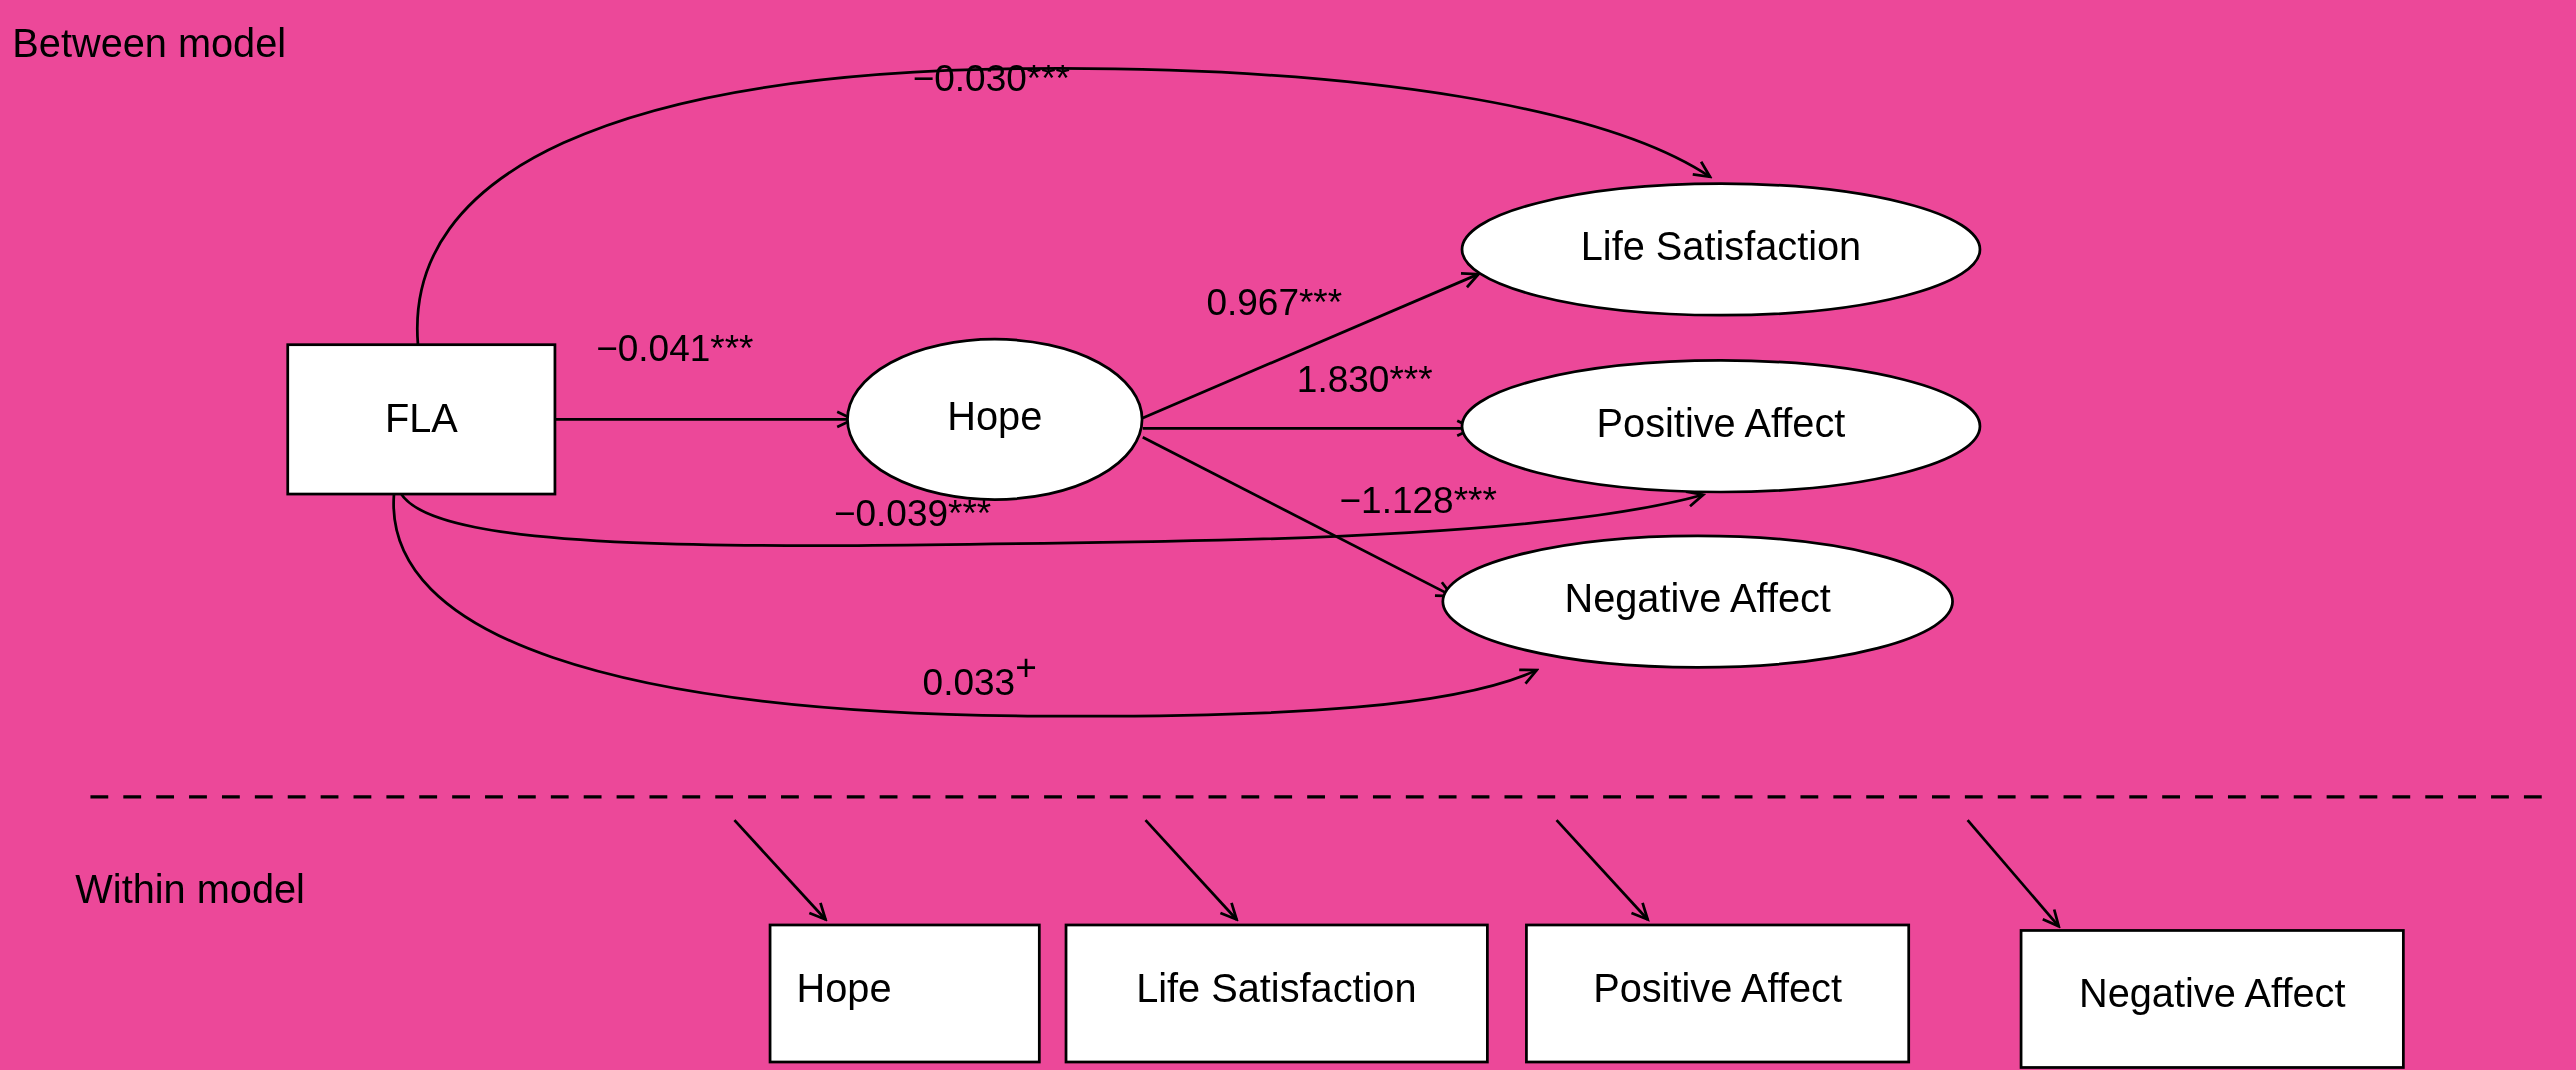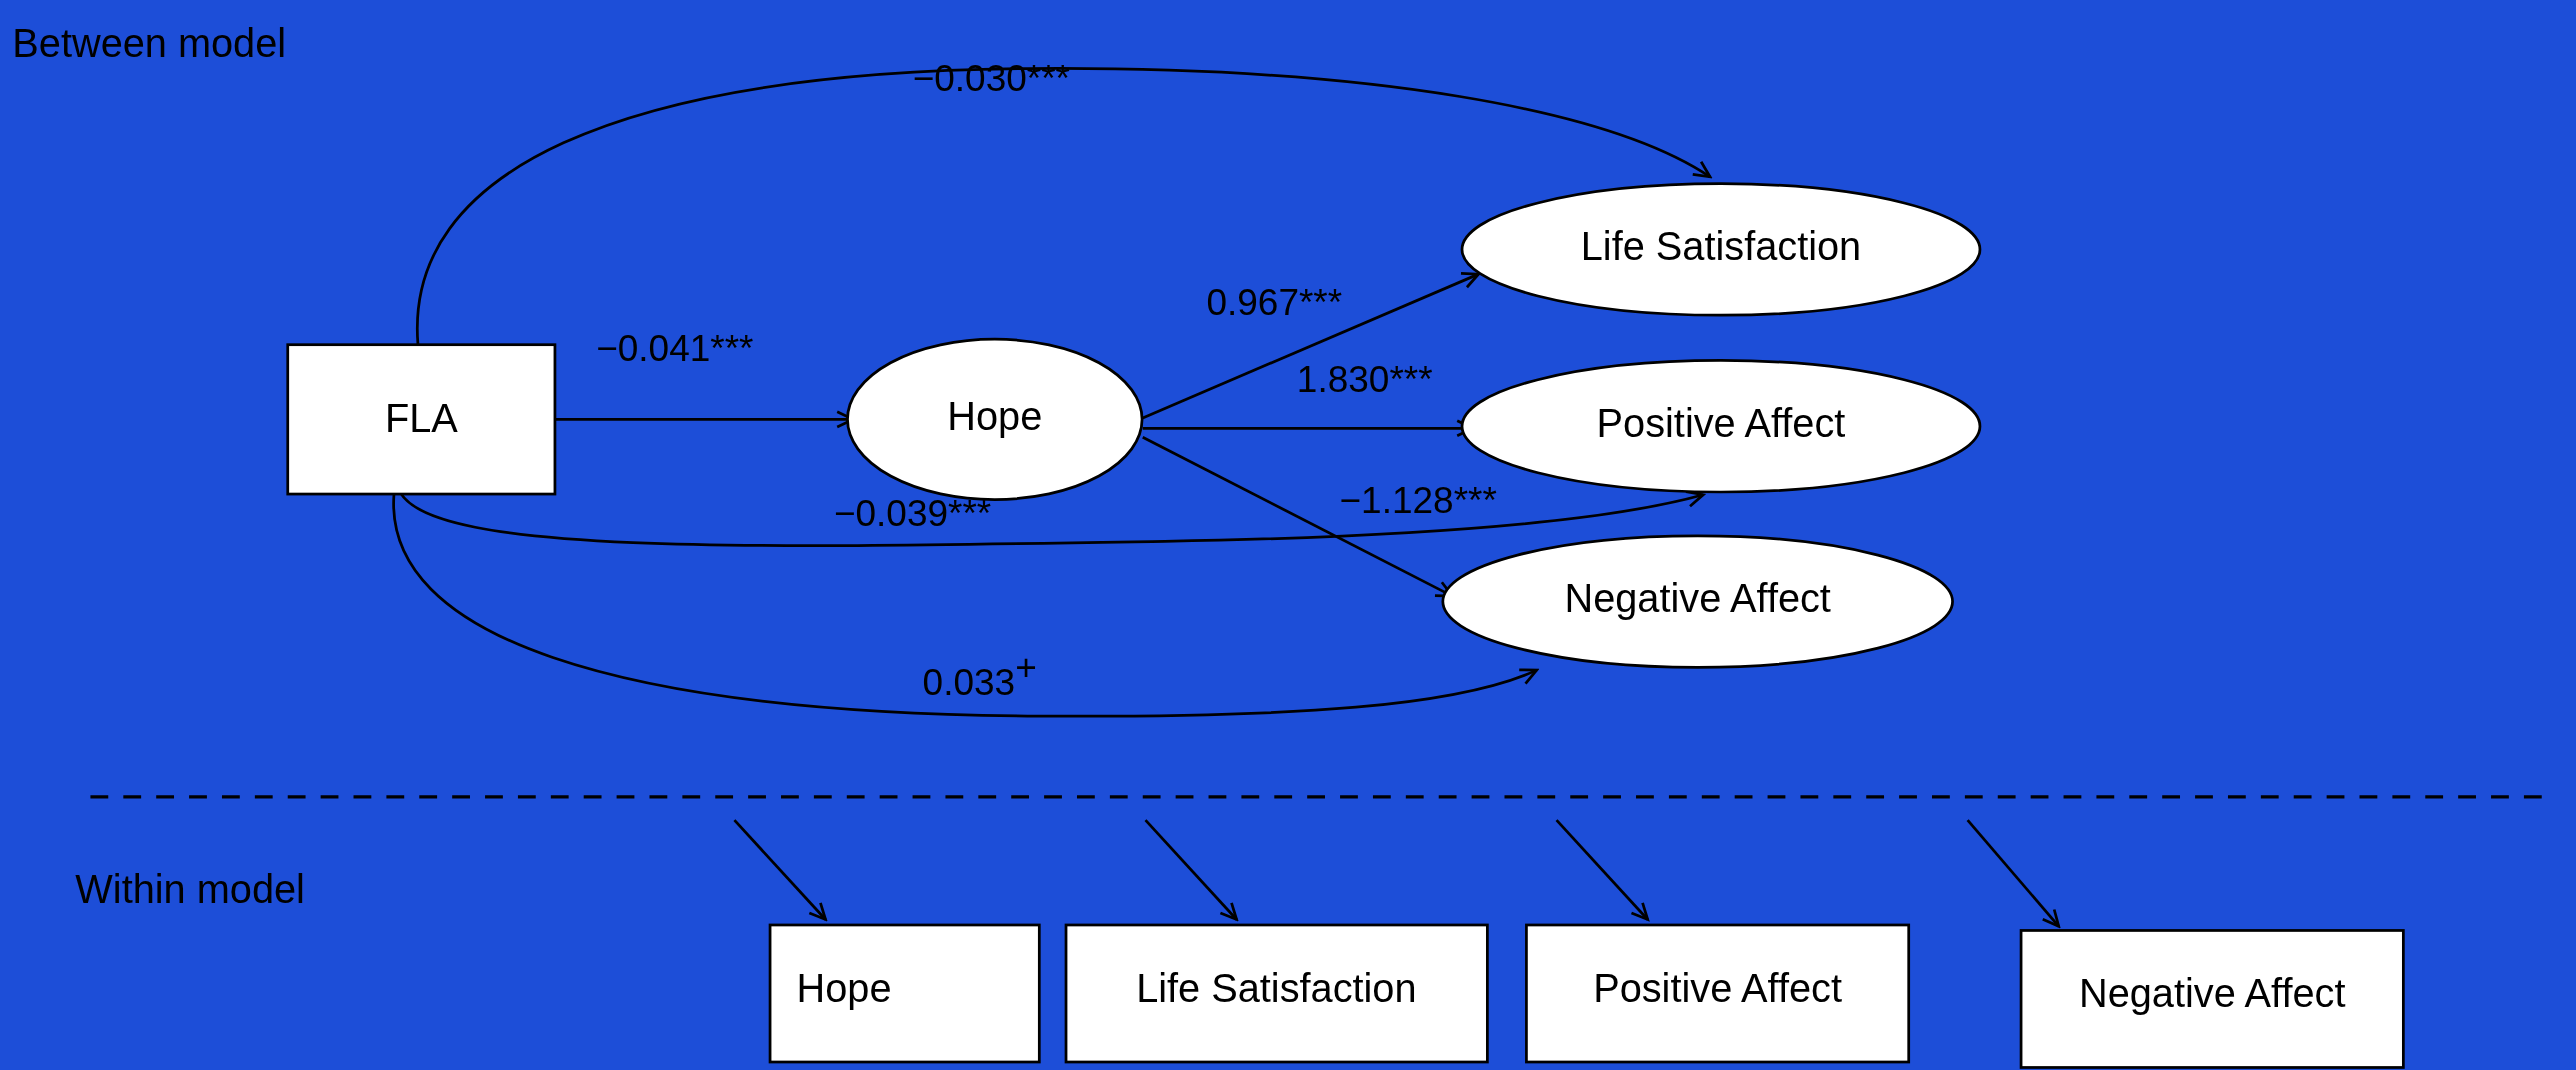--- a/index.html
+++ b/index.html
@@ -10,21 +10,21 @@
   body {
     width: 2576px;
     height: 1071px;
     font-family: "Liberation Sans", sans-serif;
     overflow: hidden;
   }
   #diagram-root {
     position: relative;
     width: 2576px;
     height: 1071px;
-    background: #1d4ed8;
+    background: #ec4899;
   }
   svg#sem-svg {
     display: block;
     width: 2576px;
     height: 1071px;
   }
   .node-shape {
     fill: #ffffff;
     stroke: #000000;
     stroke-width: 4;

